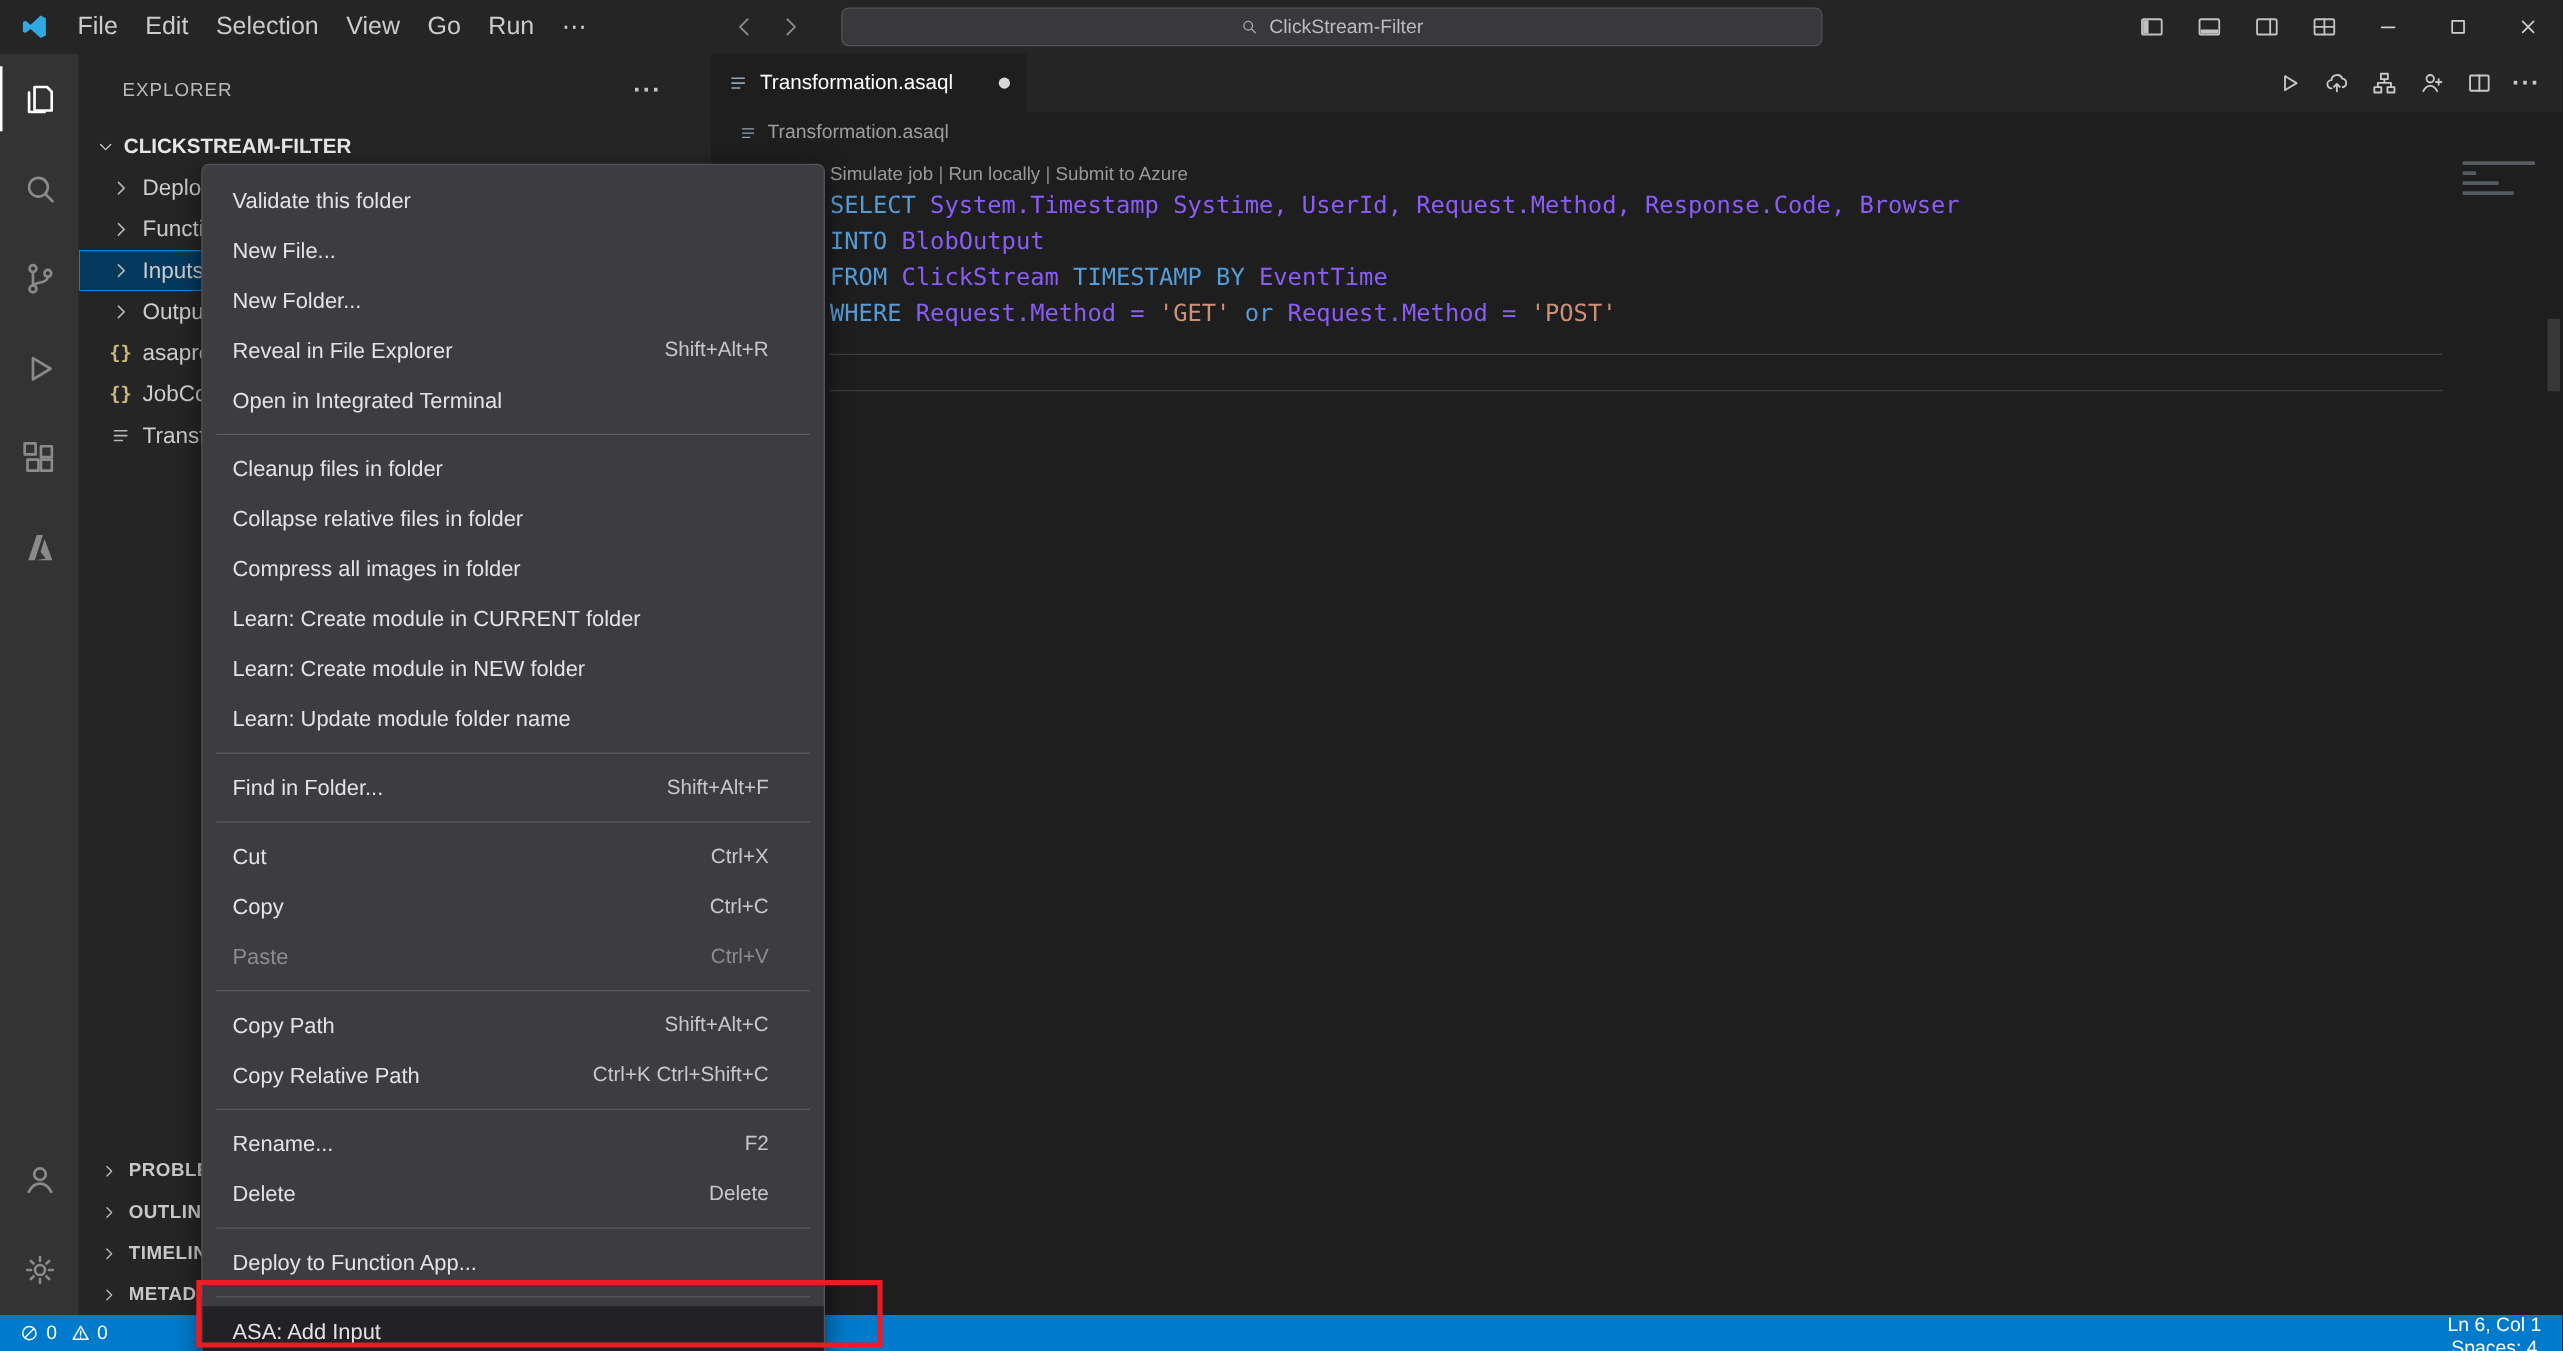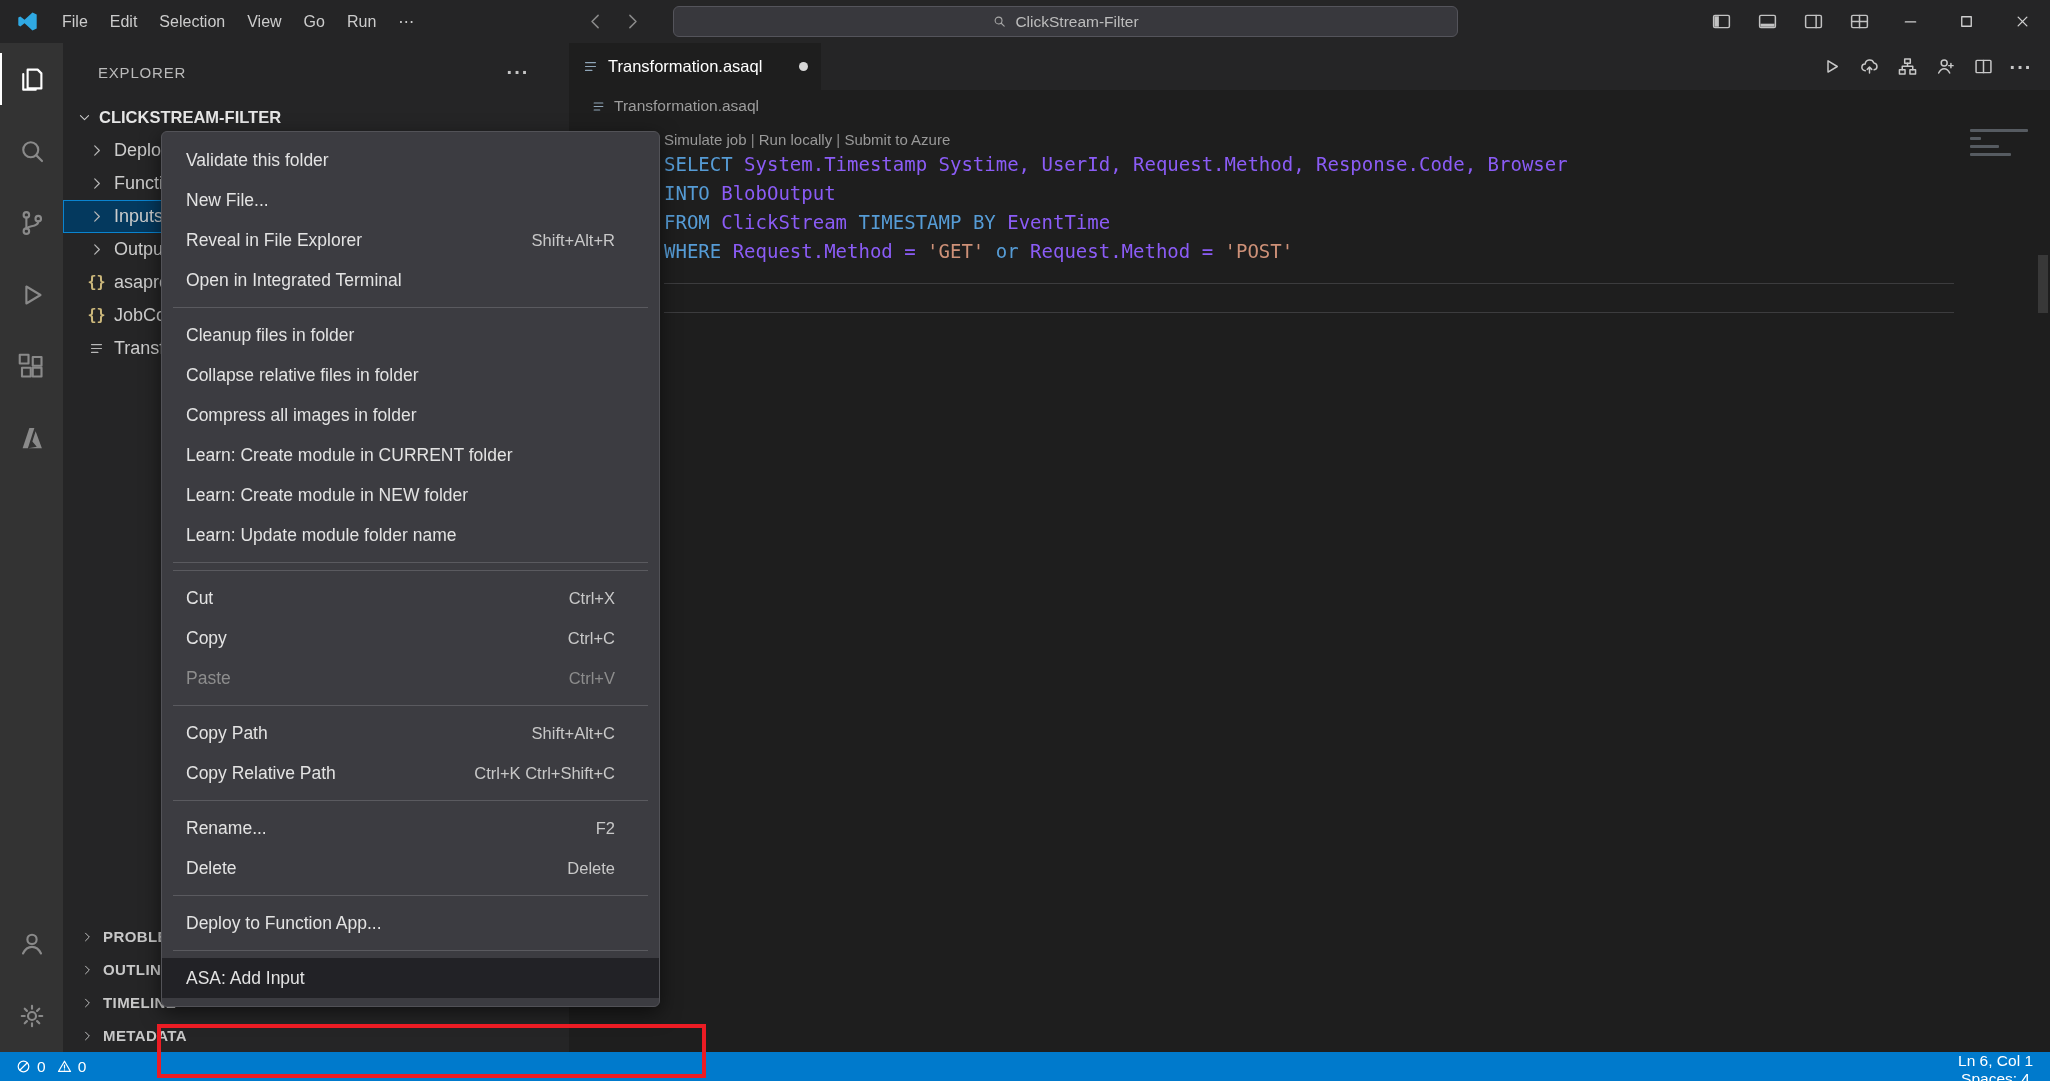--- a/index.html
+++ b/index.html
@@ -10,21 +10,21 @@
   .icon{display:inline-flex;align-items:center;justify-content:center;}
   .icon svg{width:100%;height:100%;display:block;}
   .tglyph{font-size:20px;line-height:1;font-weight:bold;letter-spacing:1px;color:currentColor;}
   .tjson{font-family:"DejaVu Sans Mono",monospace;font-size:15px;font-weight:600;color:#cdb97c;line-height:1;}
 
   
   .titlebar{position:absolute;left:0;top:0;right:0;height:43px;background:#252526;display:flex;align-items:center;z-index:50;}
   .tb-left{display:flex;align-items:center;height:100%;}
   .logo{width:23px;height:23px;margin:0 12px 0 16px;}
   .menus{display:flex;height:100%;}
-  .tb-menu{padding:0 11px;height:100%;display:flex;align-items:center;font-size:16px;color:#cccccc;}
+  .tb-menu{padding:0 11px;height:100%;display:flex;align-items:center;font-size:20px;color:#cccccc;}
   .nav{position:absolute;left:585px;top:0;height:43px;display:flex;gap:16px;align-items:center;}
   .nav .icon{width:21px;height:21px;color:#8a8a8a;}
   .searchbox{position:absolute;left:673px;top:6px;width:785px;height:31px;background:#38383d;border:1px solid #54545b;border-radius:6px;display:flex;align-items:center;justify-content:center;gap:8px;color:#bdbdbd;font-size:15.5px;}
   .searchbox .icon{width:15px;height:15px;color:#a8a8a8;}
   .tb-right{position:absolute;right:0;top:0;height:43px;display:flex;align-items:center;}
   .tb-ic{width:46px;height:43px;display:flex;align-items:center;justify-content:center;color:#c2c2c2;}
   .tb-ic .icon{width:21px;height:21px;}
   .win{width:56px;height:43px;display:flex;align-items:center;justify-content:center;color:#d0d0d0;}
   .win .icon{width:19px;height:19px;}
 
@@ -541,20 +541,23 @@
   </div>
 
   <div class="context-menu" id="ctx-menu">
       <div class="menu-item">
         <span class="mi-label">Validate this folder</span>
       </div>
       <div class="menu-item">
         <span class="mi-label">New File...</span>
       </div>
       <div class="menu-item">
+        <span class="mi-label">New Folder...</span>
+      </div>
+      <div class="menu-item">
         <span class="mi-label">Reveal in File Explorer</span>
         <span class="mi-shortcut">Shift+Alt+R</span>
       </div>
       <div class="menu-item">
         <span class="mi-label">Open in Integrated Terminal</span>
       </div>
       <div class="menu-sep"></div>
       <div class="menu-item">
         <span class="mi-label">Cleanup files in folder</span>
       </div>
@@ -567,20 +570,24 @@
       <div class="menu-item">
         <span class="mi-label">Learn: Create module in CURRENT folder</span>
       </div>
       <div class="menu-item">
         <span class="mi-label">Learn: Create module in NEW folder</span>
       </div>
       <div class="menu-item">
         <span class="mi-label">Learn: Update module folder name</span>
       </div>
       <div class="menu-sep"></div>
+      <div class="menu-item">
+        <span class="mi-label">Find in Folder...</span>
+        <span class="mi-shortcut">Shift+Alt+F</span>
+      </div>
       <div class="menu-sep"></div>
       <div class="menu-item">
         <span class="mi-label">Cut</span>
         <span class="mi-shortcut">Ctrl+X</span>
       </div>
       <div class="menu-item">
         <span class="mi-label">Copy</span>
         <span class="mi-shortcut">Ctrl+C</span>
       </div>
       <div class="menu-item disabled">

